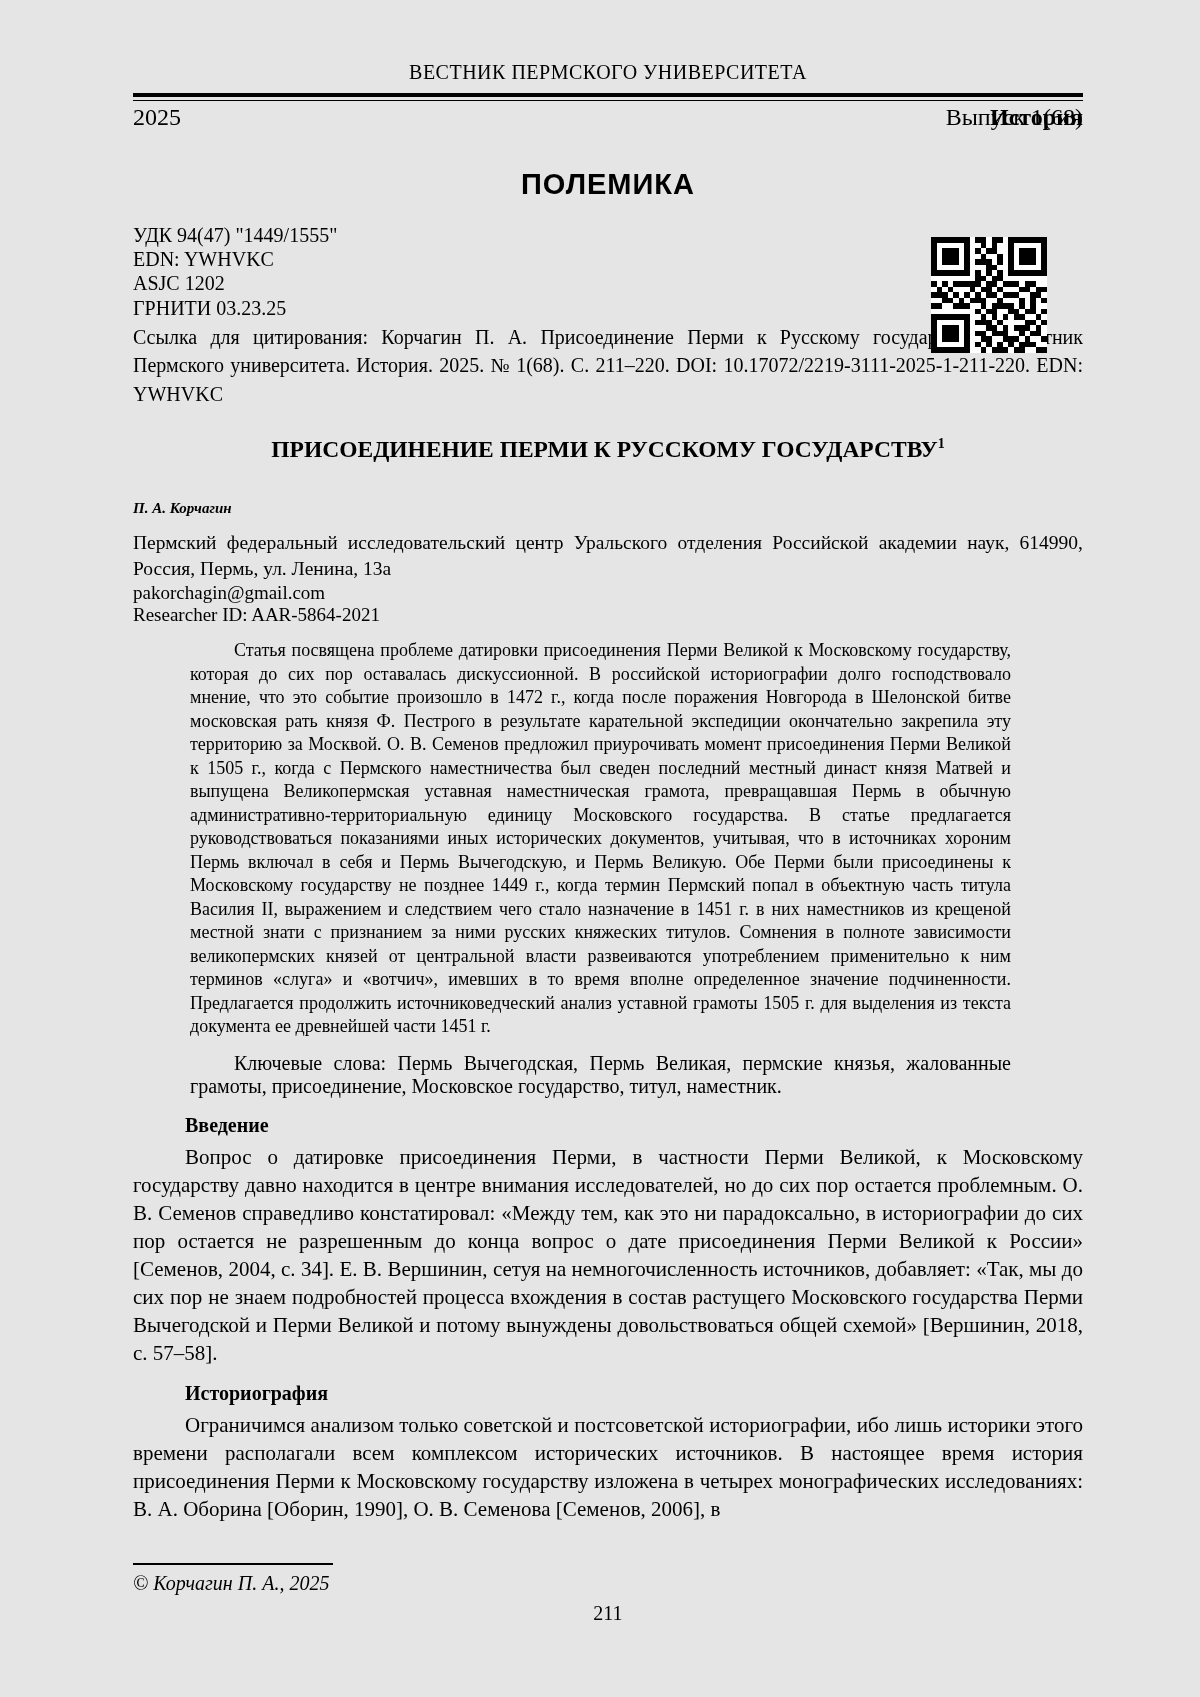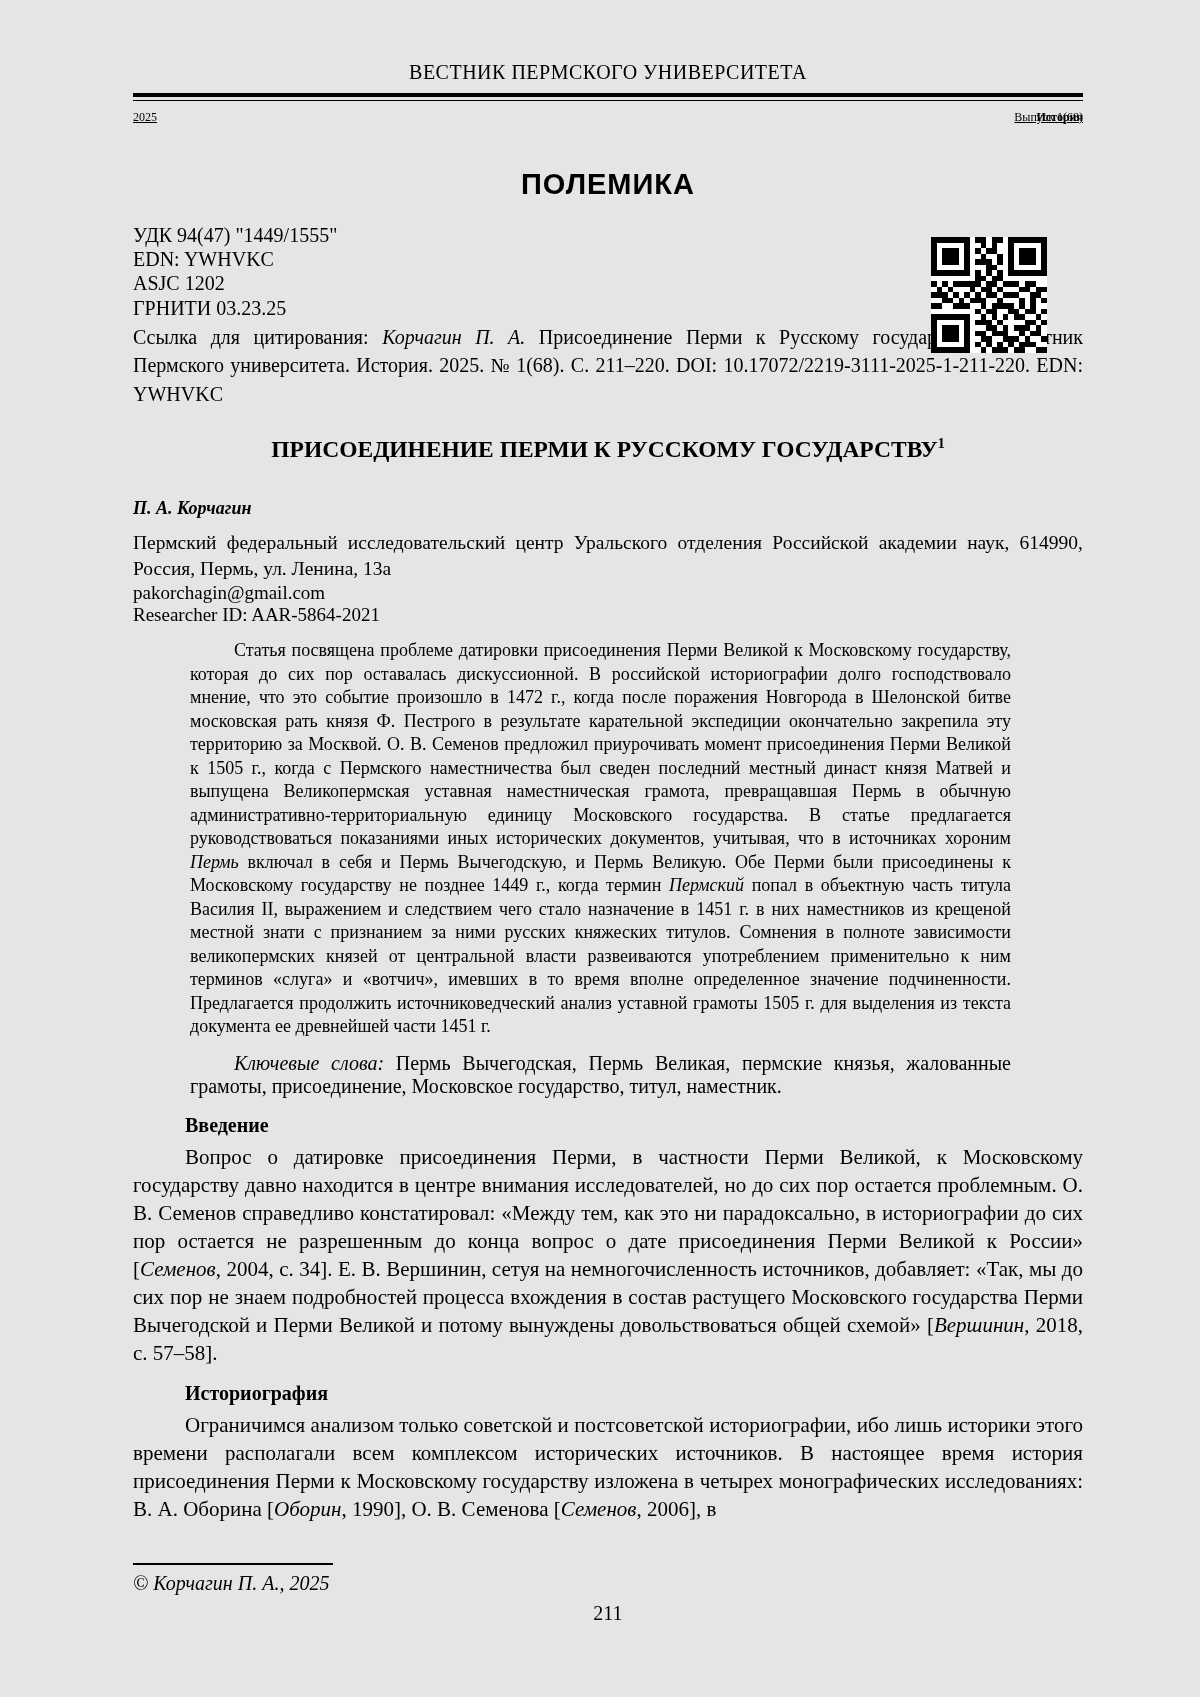--- a/index.html
+++ b/index.html
@@ -8,46 +8,46 @@
     position: relative;
     width: 1200px;
     height: 1697px;
     margin: 0 auto;
     background: #e5e5e5;
     color: #000;
     font-family: "Liberation Serif", "DejaVu Serif", serif;
     padding: 60px 117px 0 133px;
     overflow: hidden;
   }
-  .it { font-style: italic; }
+  .it { }
 
   
   .journal-title { text-align: center; font-size: 20px; line-height: 24px; letter-spacing: 0.5px; }
   .header-rule { margin-top: 9px; height: 8px; border-top: 4px solid #000; border-bottom: 1.5px solid #000; }
-  .header-row { position: relative; margin-top: 3px; font-size: 12px; line-height: 26px; display: flex; text-decoration: underline; }
+  .header-row { position: relative; margin-top: 3px; font-size: 24px; line-height: 26px; display: flex; }
   .header-series { position: absolute; left: 0; right: 0; text-align: right; font-weight: bold; }
   .header-issue { margin-left: auto; }
 
   .rubric {
     margin-top: 37px; text-align: center;
     font-family: "Liberation Sans", "DejaVu Sans", sans-serif;
     font-weight: bold; font-size: 29px; line-height: 34px; letter-spacing: 1px;
   }
 
   .meta-block { margin-top: 22px; font-size: 20px; line-height: 24.2px; }
 
   .qr { position: absolute; left: 931px; top: 237px; width: 116px; height: 116px; }
   .qr svg { display: block; width: 116px; height: 116px; }
 
   .citation { margin-top: 3px; font-size: 20px; line-height: 28.5px; text-align: justify; word-spacing: 1px; }
 
   .article-title { margin-top: 21px; text-align: center; font-weight: bold; font-size: 23.5px; line-height: 30px; }
   .article-title sup { font-size: 14px; }
 
-  .author { margin-top: 31px; font-weight: bold; font-style: italic; font-size: 18px; line-height: 26px; }
+  .author { margin-top: 31px; font-weight: bold; font-style: italic; font-size: 15px; line-height: 26px; }
   .affiliation { margin-top: 9px; font-size: 19.5px; line-height: 26px; text-align: justify; }
   .contact-line { font-size: 19px; line-height: 22px; }
 
   .abstract { margin: 13px 72px 0 57px; font-size: 18px; line-height: 23.5px; text-align: justify; text-indent: 44px; }
   .keywords { margin: 13px 72px 0 57px; font-size: 20px; line-height: 23.5px; text-align: justify; text-indent: 44px; }
 
   .section-heading { margin: 13px 0 5px 52px; font-weight: bold; font-size: 20px; line-height: 26px; }
   .body-para { font-size: 21px; line-height: 28px; text-align: justify; text-indent: 52px; }
 
   .footnote-rule { position: absolute; left: 133px; top: 1563px; width: 200px; border-top: 2px solid #000; }

